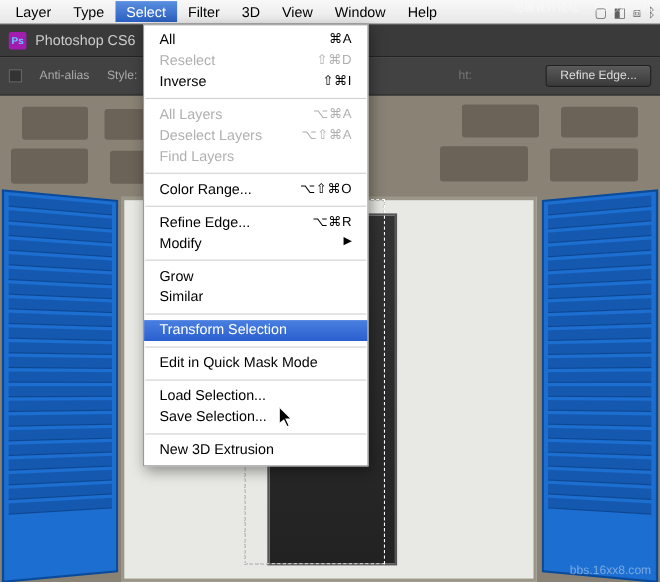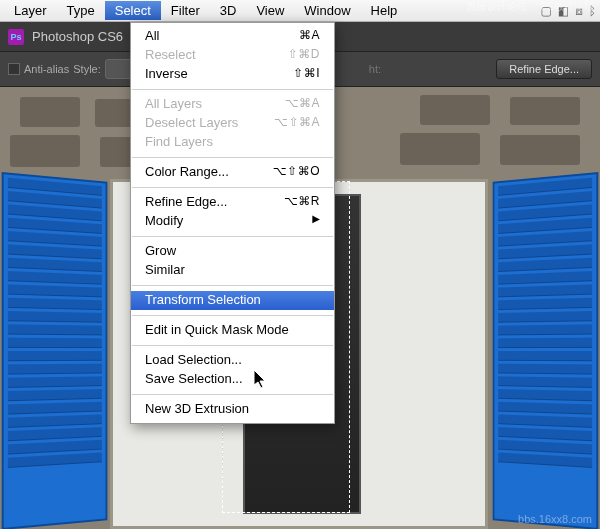--- a/index.html
+++ b/index.html
@@ -8,21 +8,21 @@
 .menubar { height: 22px; background: linear-gradient(#f8f8f8,#e8e8e8); border-bottom: 1px solid #b0b0b0; display: flex; align-items: center; font-size: 13px; padding: 4px 4px; position: relative; z-index: 100; }
 .menubar .item { padding: 2px 10px; cursor: default; }
 .menubar .item.active { background: linear-gradient(#5a8ee0,#2a5fc0); color: #fff; }
 .menubar .right { margin-left: auto; display: flex; align-items: center; gap: 6px; opacity: 0.6; }
 .menubar .right span { font-size: 12px; }
 
 .appbar { height: 30px; background: #3a3a3a; display: flex; align-items: center; padding: 0 8px; color: #ccc; font-size: 13px; border-bottom: 1px solid #222; }
 .appbar .brand { width: 16px; height: 16px; background: #a21caf; border-radius: 2px; margin-right: 8px; display: flex; align-items: center; justify-content: center; color: #6cf; font-size: 9px; font-weight: bold; }
 .appbar .title { flex: 1; }
 
-.toolbar { height: 35px; background: #424242; border-bottom: 1px solid #222; display: flex; align-items: center; padding: 0 8px; color: #aaa; font-size: 11px; gap: 4px; }
+.toolbar { height: 35px; background: #424242; border-bottom: 1px solid #222; display: flex; align-items: center; padding: 0 8px; color: #aaa; font-size: 11px; gap: 16px; }
 .toolbar .check { width: 12px; height: 12px; border: 1px solid #666; background: #333; }
 .toolbar .select { height: 20px; background: #555; border: 1px solid #666; border-radius: 3px; width: 80px; }
 .toolbar .label2 { margin-left: 180px; color: #777; }
 .btn-refine { background: linear-gradient(#5a5a5a,#3a3a3a); border: 1px solid #222; color: #ddd; padding: 3px 12px; border-radius: 3px; font-size: 11px; cursor: default; }
 
 .canvas { position: absolute; top: 87px; left: 0; width: 600px; height: 442px; }
 .wall { position: absolute; inset: 0; background: #8a8275; }
 .stone { position: absolute; background: #6b6358; border-radius: 3px; }
 .window-frame { position: absolute; top: 92px; left: 110px; width: 378px; height: 350px; background: #e8e8e4; border: 3px solid #9a9688; }
 .window-open { position: absolute; top: 12px; left: 130px; width: 118px; height: 320px; background: linear-gradient(#333,#222); border: 2px solid #555; }

